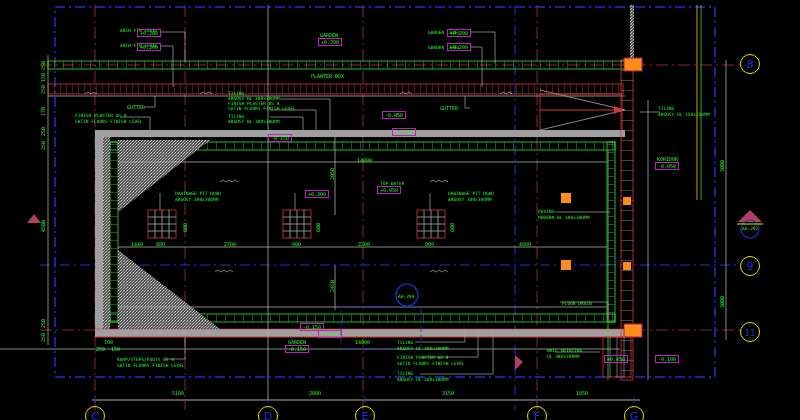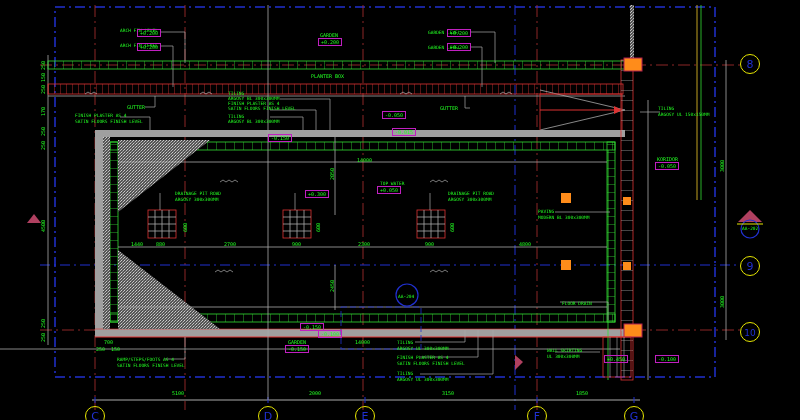--- a/index.html
+++ b/index.html
@@ -210,21 +210,21 @@
   </g>
 </svg>
 
 <div class="bubble" style="left:85px;top:406px;">C</div>
 <div class="bubble" style="left:258px;top:406px;">D</div>
 <div class="bubble" style="left:355px;top:406px;">E</div>
 <div class="bubble" style="left:527px;top:406px;">F</div>
 <div class="bubble" style="left:624px;top:406px;">G</div>
 <div class="bubble" style="left:740px;top:54px;">8</div>
 <div class="bubble" style="left:740px;top:256px;">9</div>
-<div class="bubble" style="left:740px;top:322px;font-size:9px;">10</div>
+<div class="bubble" style="left:740px;top:322px;font-size:9px;">11</div>
 
 <div class="dim" style="left:172px;top:390px;">5100</div>
 <div class="dim" style="left:309px;top:390px;">2000</div>
 <div class="dim" style="left:442px;top:390px;">3150</div>
 <div class="dim" style="left:576px;top:390px;">1850</div>
 
 <div class="vdim" style="left:719px;top:172px;">3000</div>
 <div class="vdim" style="left:719px;top:308px;">3000</div>
 
 <div class="vdim" style="left:40px;top:70px;">250</div>

